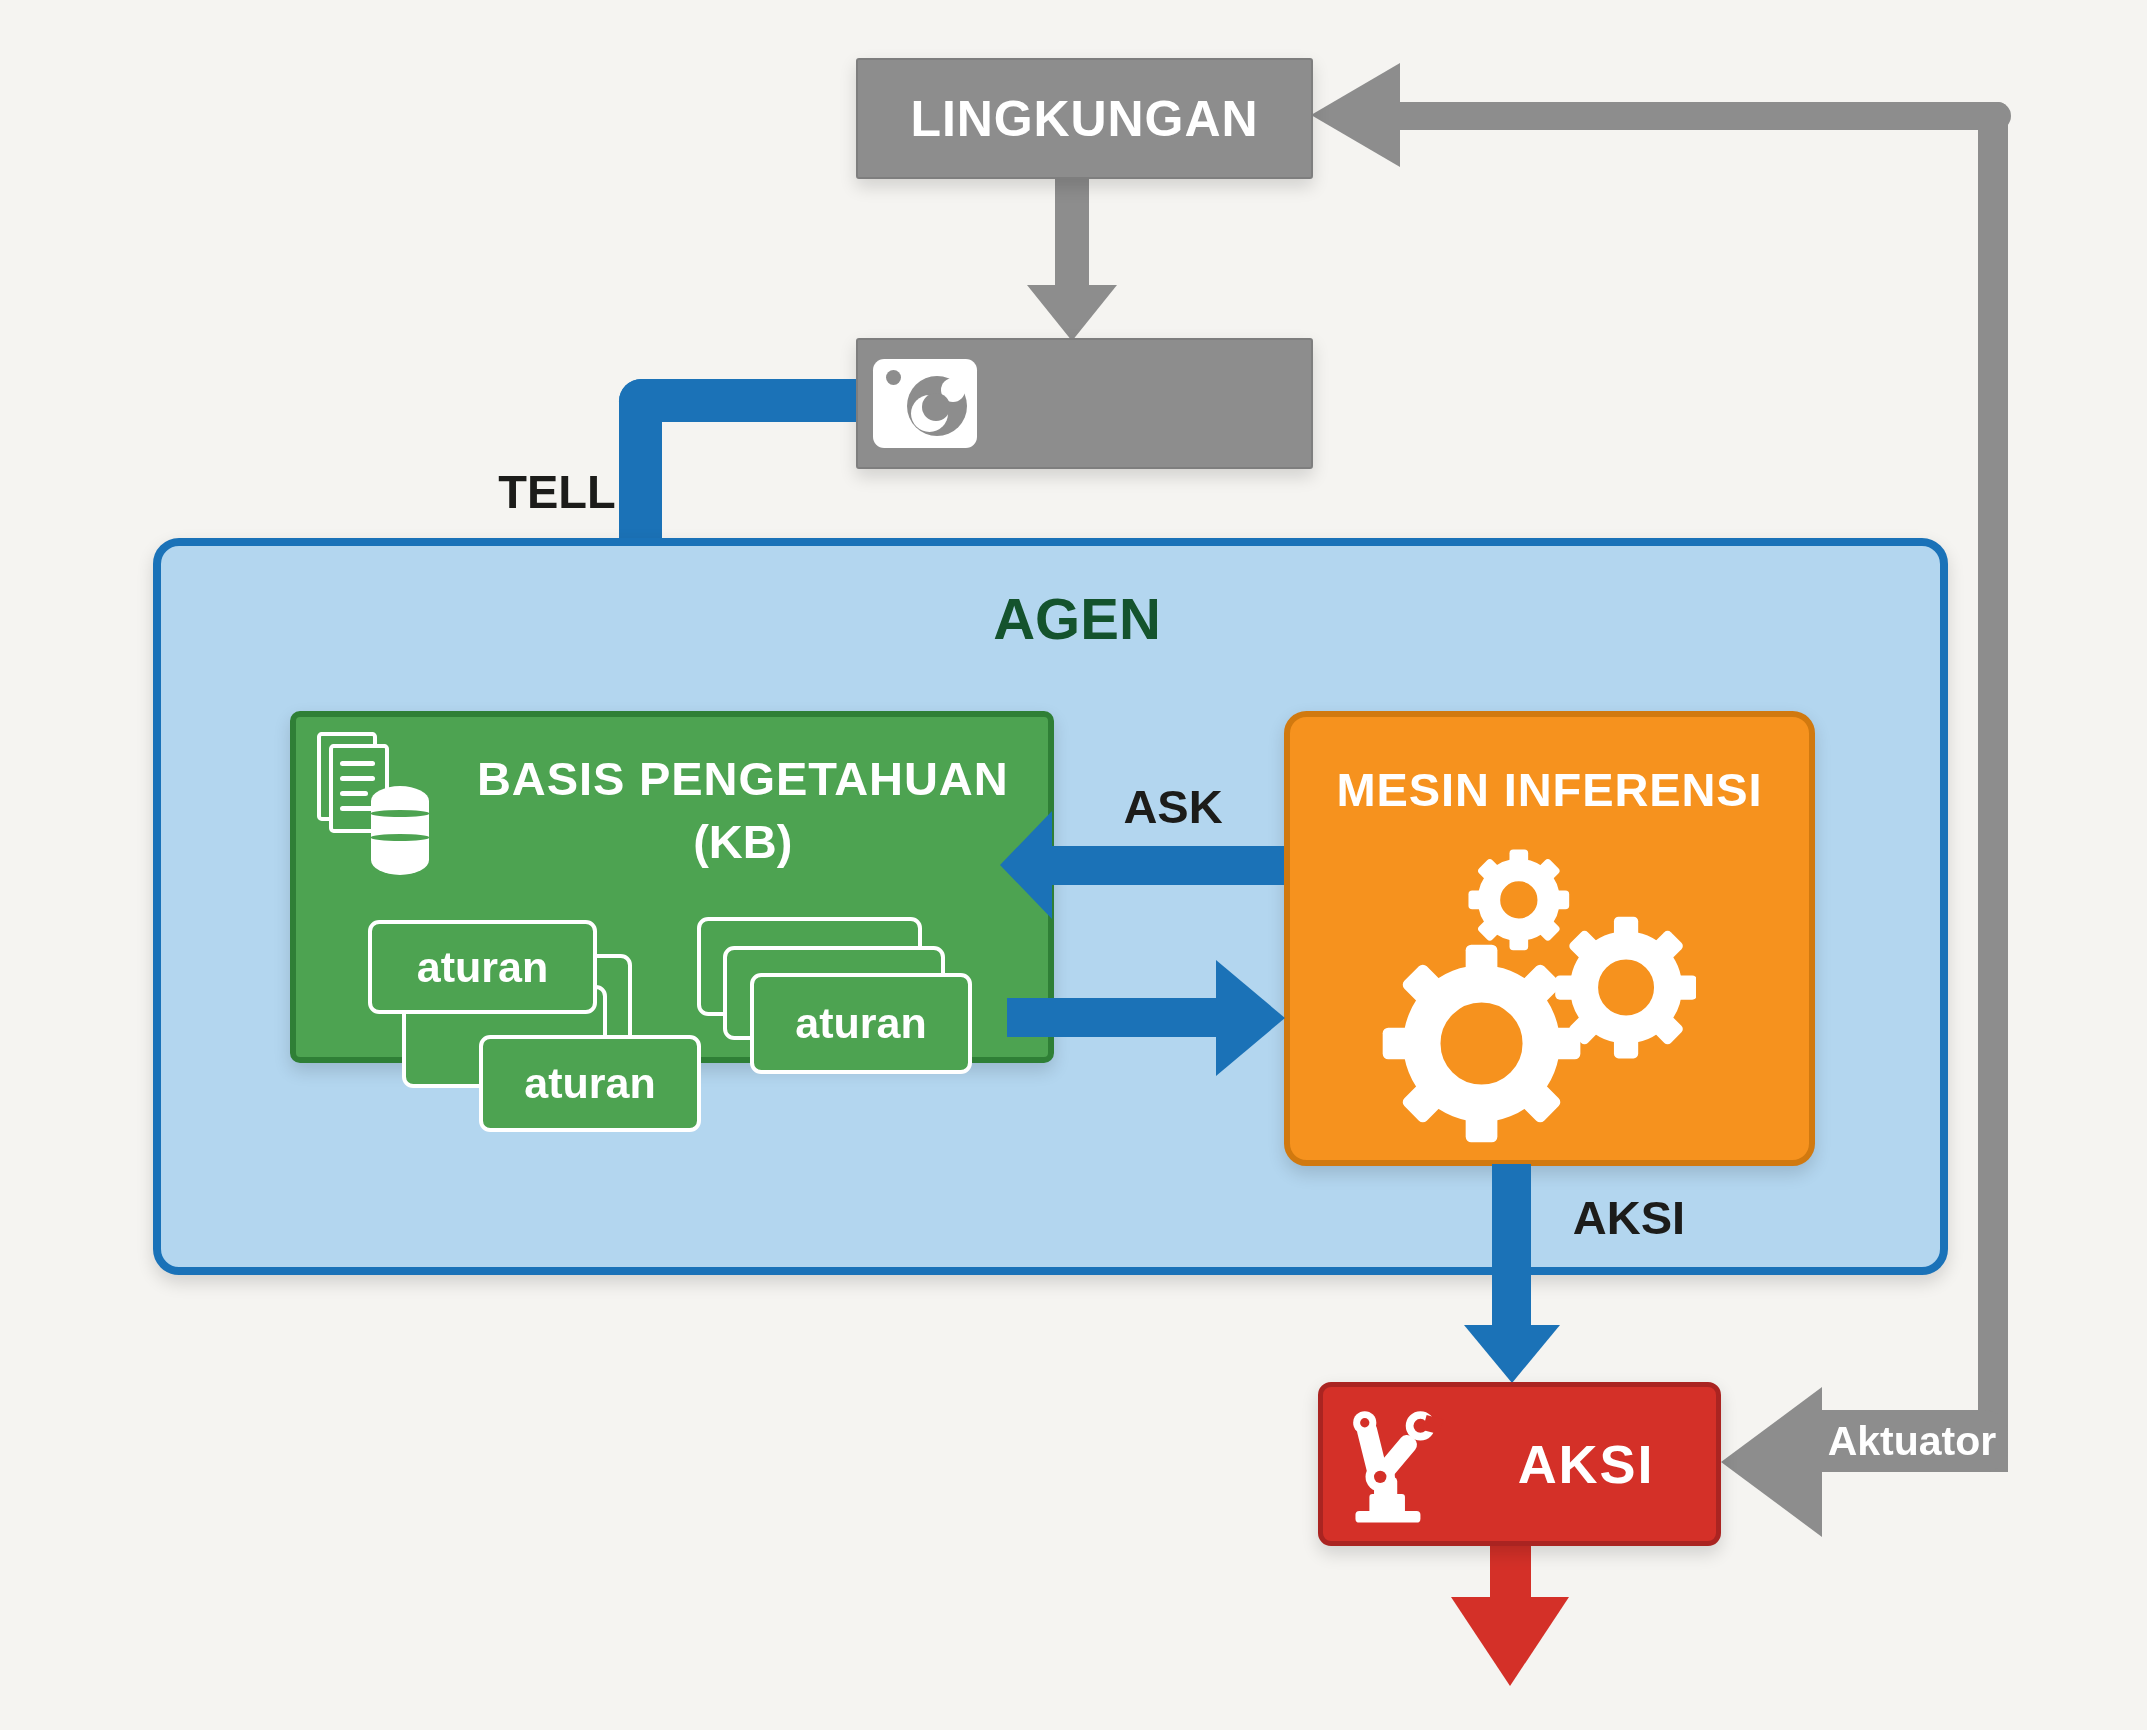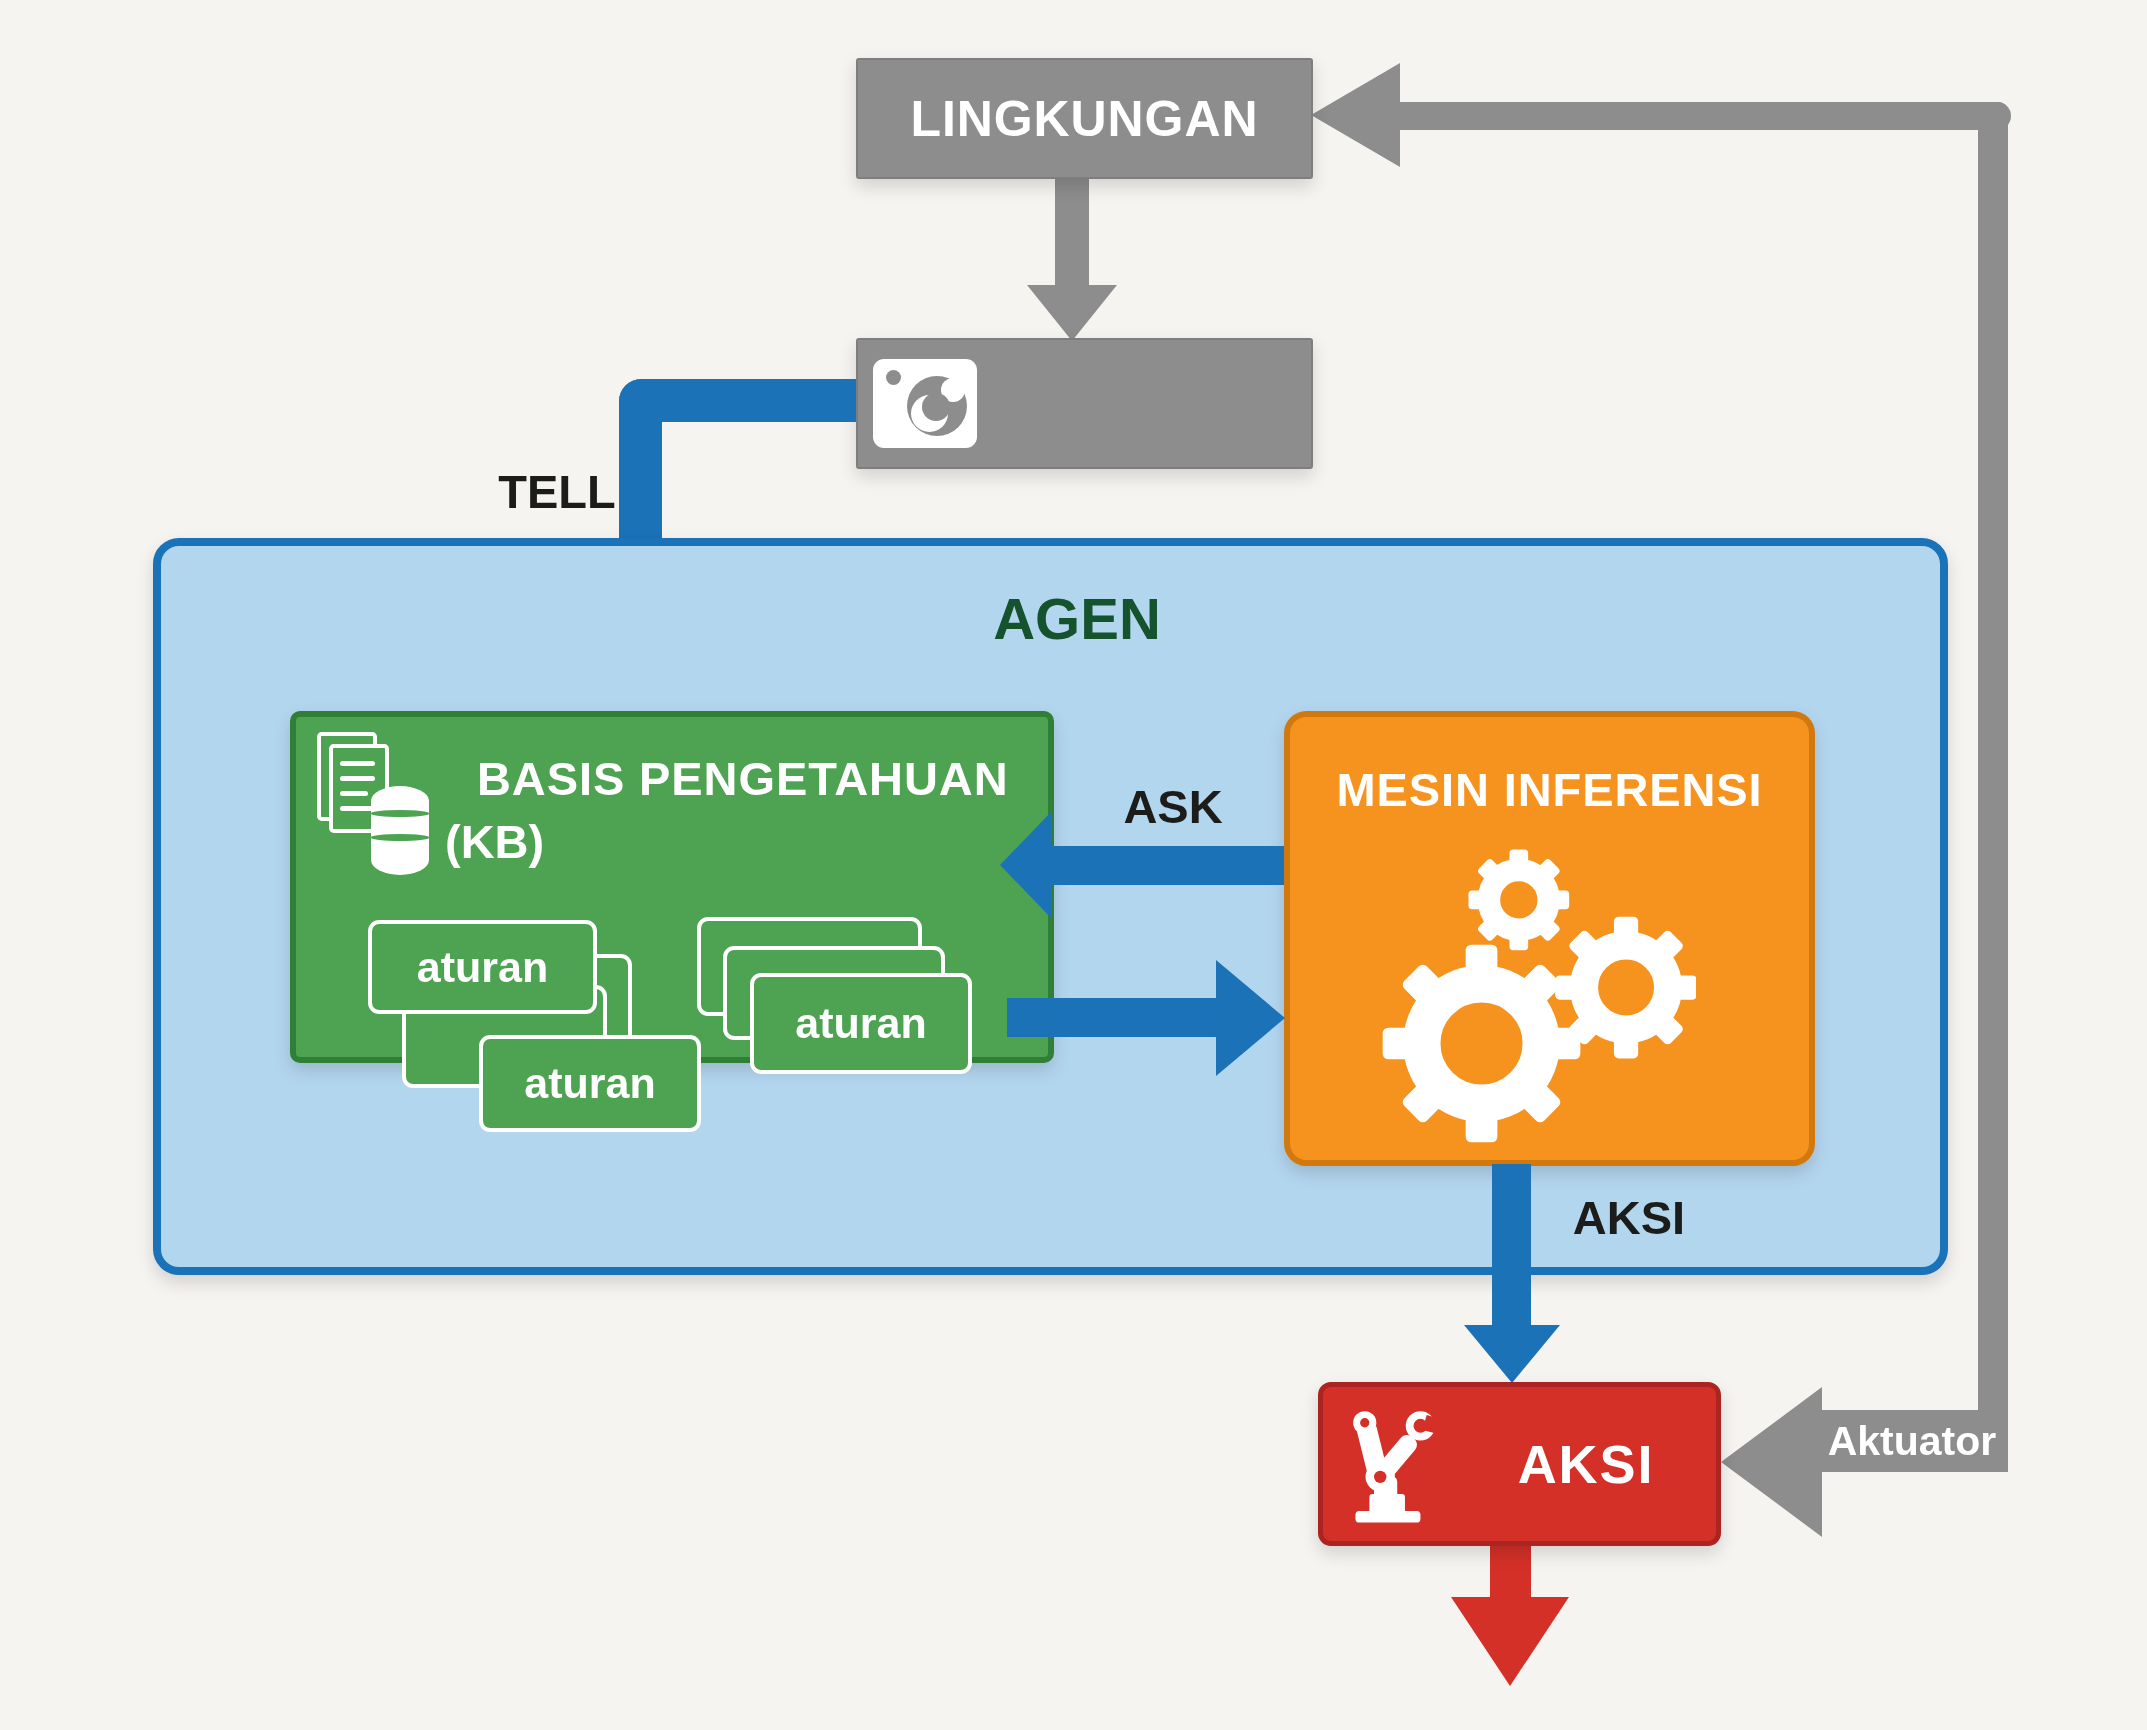--- a/index.html
+++ b/index.html
@@ -83,21 +83,21 @@
         <div class="page-line" style="top:43px;width:28px;"></div>
         <div class="page-line" style="top:58px;width:35px;"></div>
       </div>
       <div class="cyl" style="left:54px;top:54px;">
         <div class="cyl-band" style="top:24px;"></div>
         <div class="cyl-band" style="top:48px;"></div>
       </div>
     </div>
 
     <div class="abs" style="left:149px;right:7.5px;top:34px;text-align:center;color:#ffffff;font-size:47px;letter-spacing:0.9px;">BASIS PENGETAHUAN</div>
-    <div class="abs" style="left:149px;right:7.5px;top:97px;text-align:left;color:#ffffff;font-size:47px;">(KB)</div>
+    <div class="abs" style="left:149px;right:7.5px;top:97px;text-align:center;color:#ffffff;font-size:47px;">(KB)</div>
 
     <div class="card" style="left:107px;top:237px;width:229px;height:100px;"></div>
     <div class="card" style="left:106px;top:268px;width:205px;height:103px;"></div>
     <div class="card" style="left:401px;top:200px;width:225px;height:99px;"></div>
     <div class="card" style="left:427px;top:229px;width:222px;height:94px;"></div>
     <div class="card" style="left:72px;top:203px;width:229px;height:94px;">
       <span>aturan</span>
     </div>
     <div class="card" style="left:454px;top:256px;width:222px;height:101px;">
       <span>aturan</span>

